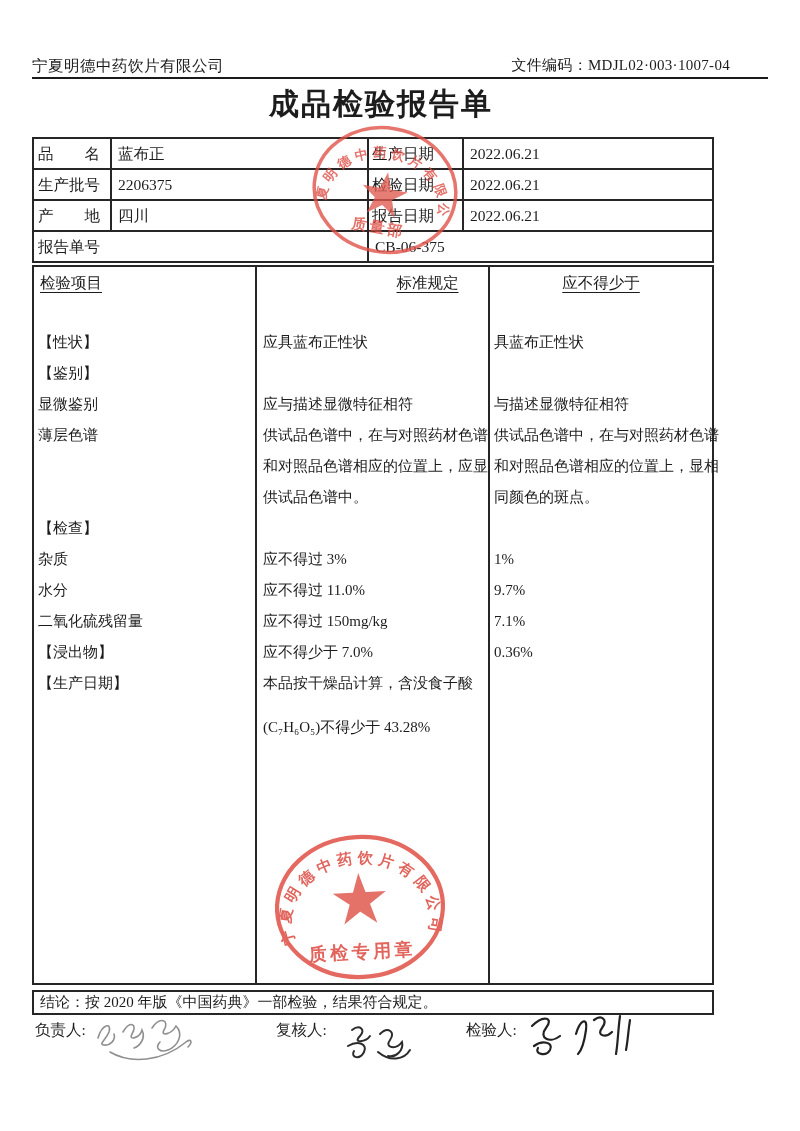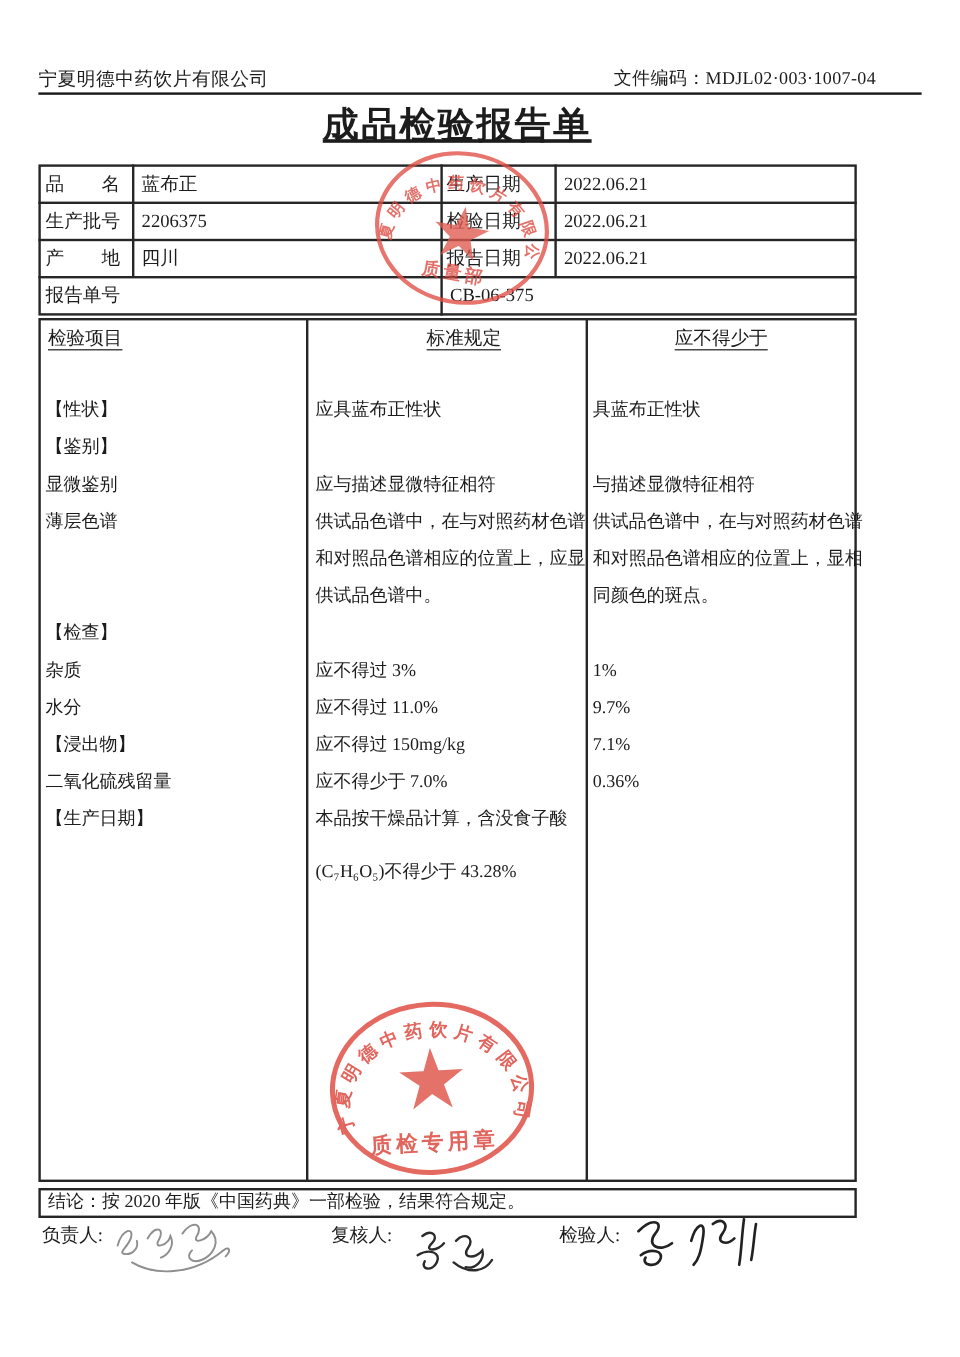--- a/index.html
+++ b/index.html
@@ -9,21 +9,21 @@
     font-family:"Liberation Serif","DejaVu Serif",serif;
     color:#1c1c1c;
     overflow:hidden;
   }
   .abs{position:absolute;}
   
   .company{left:32px;top:56px;font-size:15.5px;letter-spacing:.5px;}
   .doccode{top:56px;right:70px;font-size:15px;letter-spacing:.3px;}
   .rule{left:32px;top:77px;width:736px;height:2px;background:#1a1a1a;}
   .title{left:32px;top:84px;width:698px;text-align:center;
-         font-size:30px;font-weight:bold;letter-spacing:2px;text-decoration:underline;}
+         font-size:30px;font-weight:bold;letter-spacing:2px;}
   
   .frame{border:2px solid #262626;box-sizing:border-box;background:transparent;}
   .hline{height:1.6px;background:#262626;}
   .vline{width:1.6px;background:#262626;}
   
   .cell{height:31px;line-height:31px;font-size:15.5px;white-space:pre;}
   
   .colhead{height:31px;line-height:31px;font-size:15.5px;
            text-decoration:underline;text-underline-offset:4px;}
   .center{text-align:center;}
@@ -67,36 +67,36 @@
 <div class="abs cell" style="left:470px;top:200px;">2022.06.21</div>
 
 <div class="abs cell" style="left:38px;top:231px;">报告单号</div>
 <div class="abs cell" style="left:375px;top:231px;">CB-06-375</div>
 
 <div class="abs frame" style="left:32px;top:265px;width:682px;height:720px;"></div>
 <div class="abs vline" style="left:255px;top:265px;height:720px;"></div>
 <div class="abs vline" style="left:488px;top:265px;height:720px;"></div>
 
 <div class="abs colhead" style="left:40px;top:267px;">检验项目</div>
-<div class="abs colhead center" style="left:255px;top:267px;width:263px;">标准规定</div>
+<div class="abs colhead center" style="left:255px;top:267px;width:263px;padding-left:41px;">标准规定</div>
 <div class="abs colhead center" style="left:488px;top:267px;width:226px;">应不得少于</div>
 
 <div class="abs" style="left:38px;top:296px;width:214px;">
   <div class="line"></div>
   <div class="line">【性状】</div>
   <div class="line">【鉴别】</div>
   <div class="line">显微鉴别</div>
   <div class="line">薄层色谱</div>
   <div class="line"></div>
   <div class="line"></div>
   <div class="line">【检查】</div>
   <div class="line">杂质</div>
   <div class="line">水分</div>
+  <div class="line">二氧化硫残留量</div>
   <div class="line">【浸出物】</div>
-  <div class="line">二氧化硫残留量</div>
   <div class="line">【生产日期】</div>
   <div class="line"></div>
   <div class="line"></div>
 </div>
 
 <div class="abs" style="left:263px;top:296px;width:222px;">
   <div class="line"></div>
   <div class="line">应具蓝布正性状</div>
   <div class="line"></div>
   <div class="line">应与描述显微特征相符</div>

